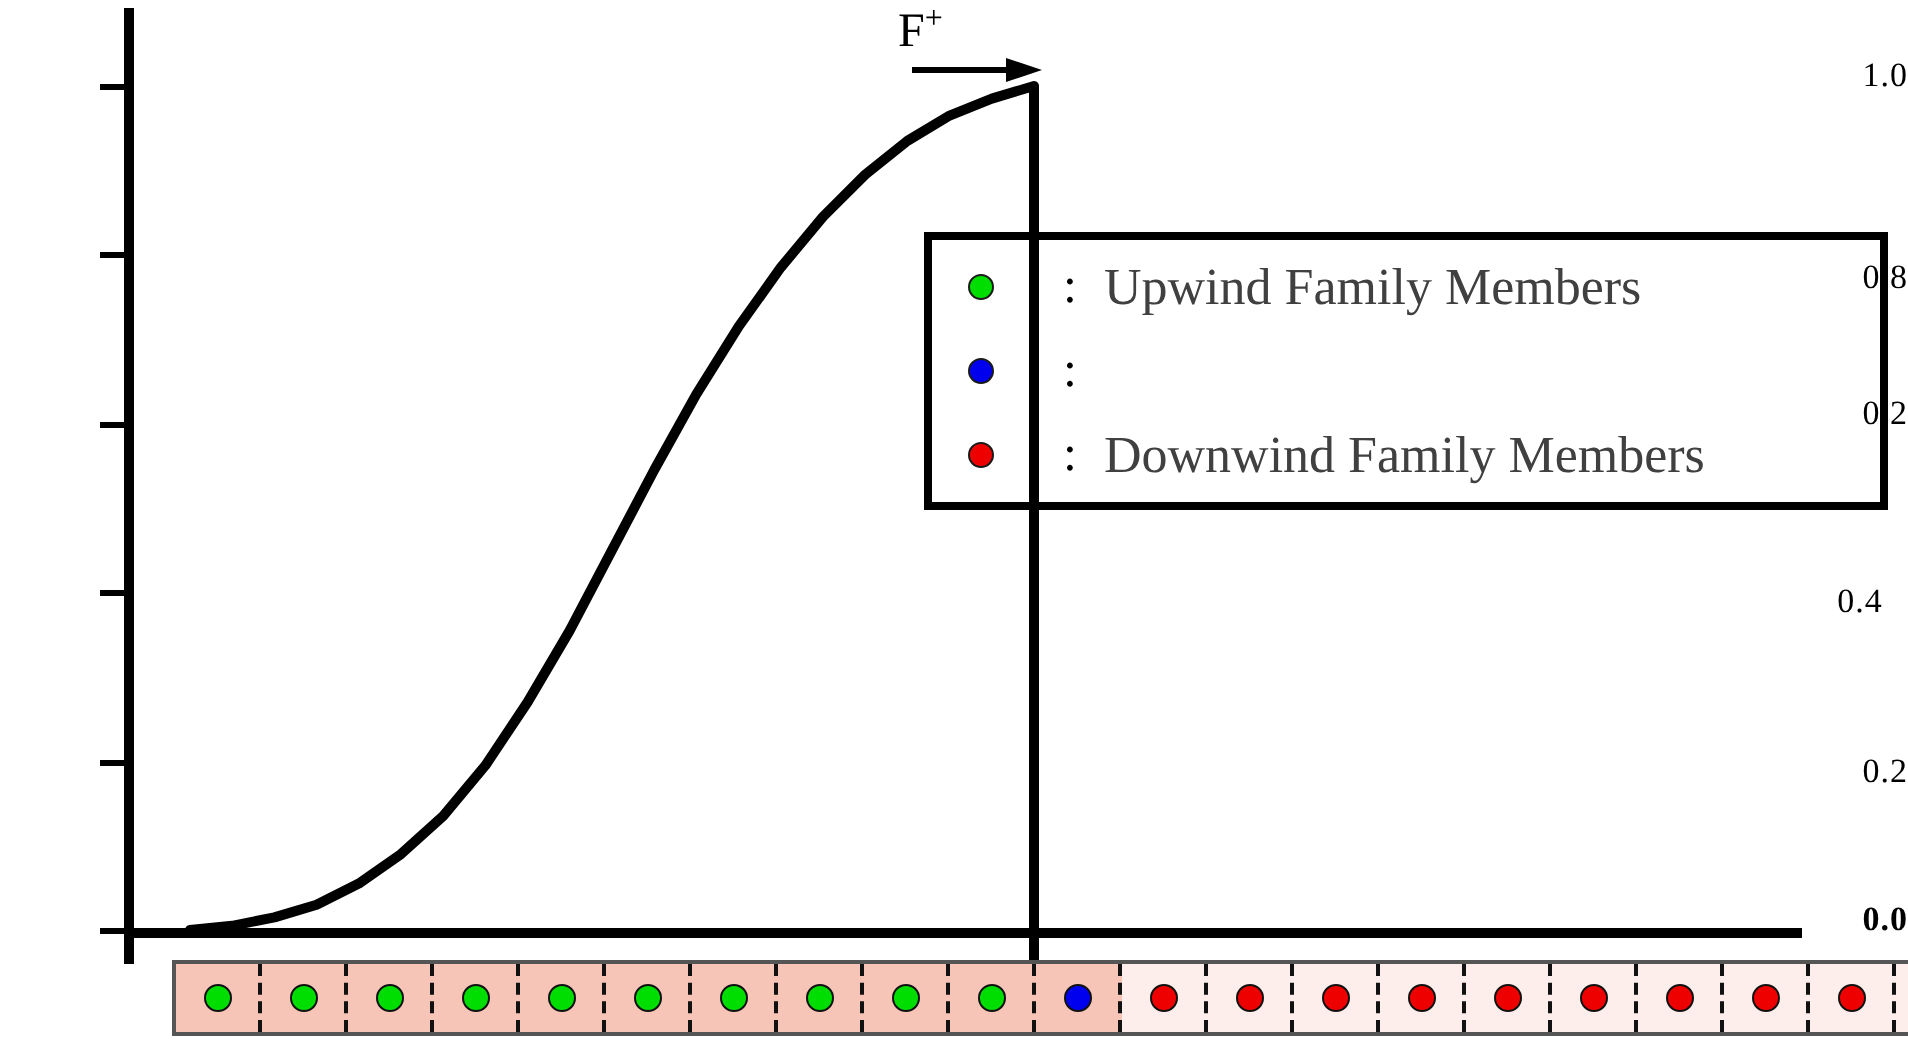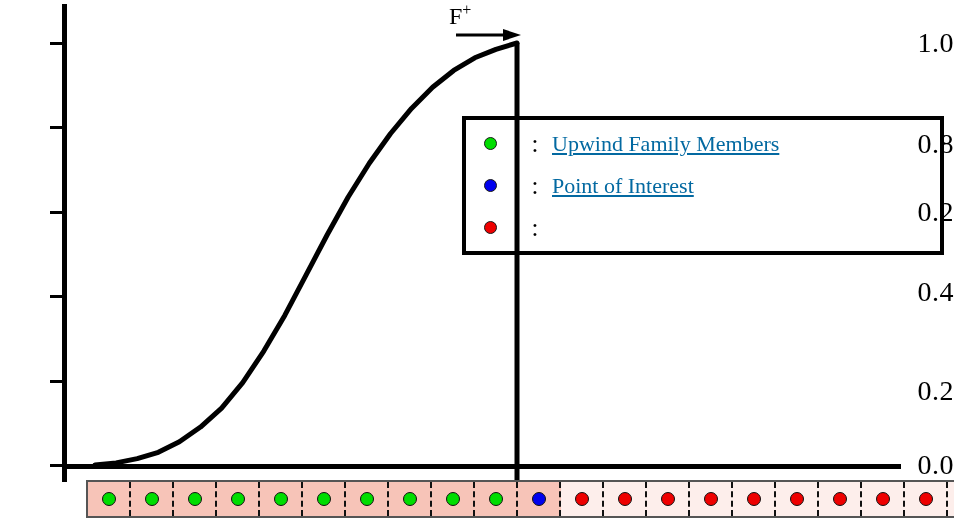--- a/index.html
+++ b/index.html
@@ -38,21 +38,21 @@
     left: 50px;
     width: 14px;
     height: 3px;
     background: #000000;
   }
   .tick-label {
     position: absolute;
     right: 0;
     width: 48px;
     text-align: right;
-    font-size: 28px;
+    font-size: 17px;
     line-height: 1;
     color: #000000;
     letter-spacing: 0.5px;
   }
 
   
   .curve-svg {
     position: absolute;
     left: 0;
     top: 0;
@@ -139,25 +139,24 @@
   }
   .legend-colon {
     width: 34px;
     flex: 0 0 34px;
     text-align: center;
     font-size: 25px;
     line-height: 1;
     color: #000000;
   }
   .legend-text {
-    font-size: 22px;
-    line-height: 1;
-    color: #0369a1;
+    font-size: 26px;
+    line-height: 1;
+    color: #404040;
     white-space: nowrap;
-    text-decoration: underline;
   }
 
   
   .strip {
     position: absolute;
     left: 86px;
     top: 480px;
     height: 38px;
     border: 2px solid #555555;
     box-sizing: border-box;
@@ -197,25 +196,25 @@
   <div class="x-axis-line"></div>
 
   <div id="ticks">
       <div class="tick" style="top: 42px;"></div>
       <div class="tick-label" style="top: 29px;">1.0</div>
       <div class="tick" style="top: 126.4px;"></div>
       <div class="tick-label" style="top: 130px;">0.8</div>
       <div class="tick" style="top: 210.8px;"></div>
       <div class="tick-label" style="top: 197.8px;">0.2</div>
       <div class="tick" style="top: 295.2px;"></div>
-      <div class="tick-label" style="top: 278px;">0.4</div>
+      <div class="tick-label" style="top: 292px; text-align: center;">0.4</div>
       <div class="tick" style="top: 379.6px;"></div>
       <div class="tick-label" style="top: 377px;">0.2</div>
       <div class="tick" style="top: 464px;"></div>
-      <div class="tick-label" style="top: 451px;">0.0</div>
+      <div class="tick-label" style="top: 451px; font-weight: bold;">0.0</div>
     </div>
 
   <svg class="curve-svg" viewBox="0 0 954 522">
     <path id="curve-path" fill="none" stroke="#000000" stroke-width="5" stroke-linecap="round" stroke-linejoin="round" d="M95.00,465.00 L116.10,462.89 L137.20,458.67 L158.30,452.34 L179.40,441.79 L200.50,427.02 L221.60,408.03 L242.70,382.71 L263.80,351.06 L284.90,315.19 L306.00,275.10 L327.10,235.01 L348.20,197.03 L369.30,163.27 L390.40,133.73 L411.50,108.41 L432.60,87.31 L453.70,70.43 L474.80,57.77 L495.90,49.33 L517.00,43.00"></path>
     <line id="vertical-marker" x1="517" y1="43" x2="517" y2="480" stroke="#000000" stroke-width="5"></line>
   </svg>
 
   <div class="f-plus-label"><span>F</span><sup>+</sup></div>
   <svg class="f-plus-arrow" viewBox="0 0 66 14">
     <line x1="1" y1="7" x2="52" y2="7" stroke="#000000" stroke-width="3"></line>
@@ -230,27 +229,27 @@
           <div class="legend-dot" style="background: rgb(0, 221, 0);"></div>
         </div>
         <div class="legend-colon">:</div>
         <div class="legend-text">Upwind Family Members</div>
       </div>
       <div class="legend-row">
         <div class="legend-swatch-cell">
           <div class="legend-dot" style="background: rgb(0, 0, 238);"></div>
         </div>
         <div class="legend-colon">:</div>
-        <div class="legend-text">Point of Interest</div>
       </div>
       <div class="legend-row">
         <div class="legend-swatch-cell">
           <div class="legend-dot" style="background: rgb(238, 0, 0);"></div>
         </div>
         <div class="legend-colon">:</div>
+        <div class="legend-text">Downwind Family Members</div>
       </div>
     </div>
 
   <div class="strip" id="strip">
       <div class="strip-cell upwind">
         <div class="strip-dot" style="background: rgb(0, 221, 0);"></div>
       </div>
       <div class="strip-cell upwind">
         <div class="strip-dot" style="background: rgb(0, 221, 0);"></div>
       </div>

